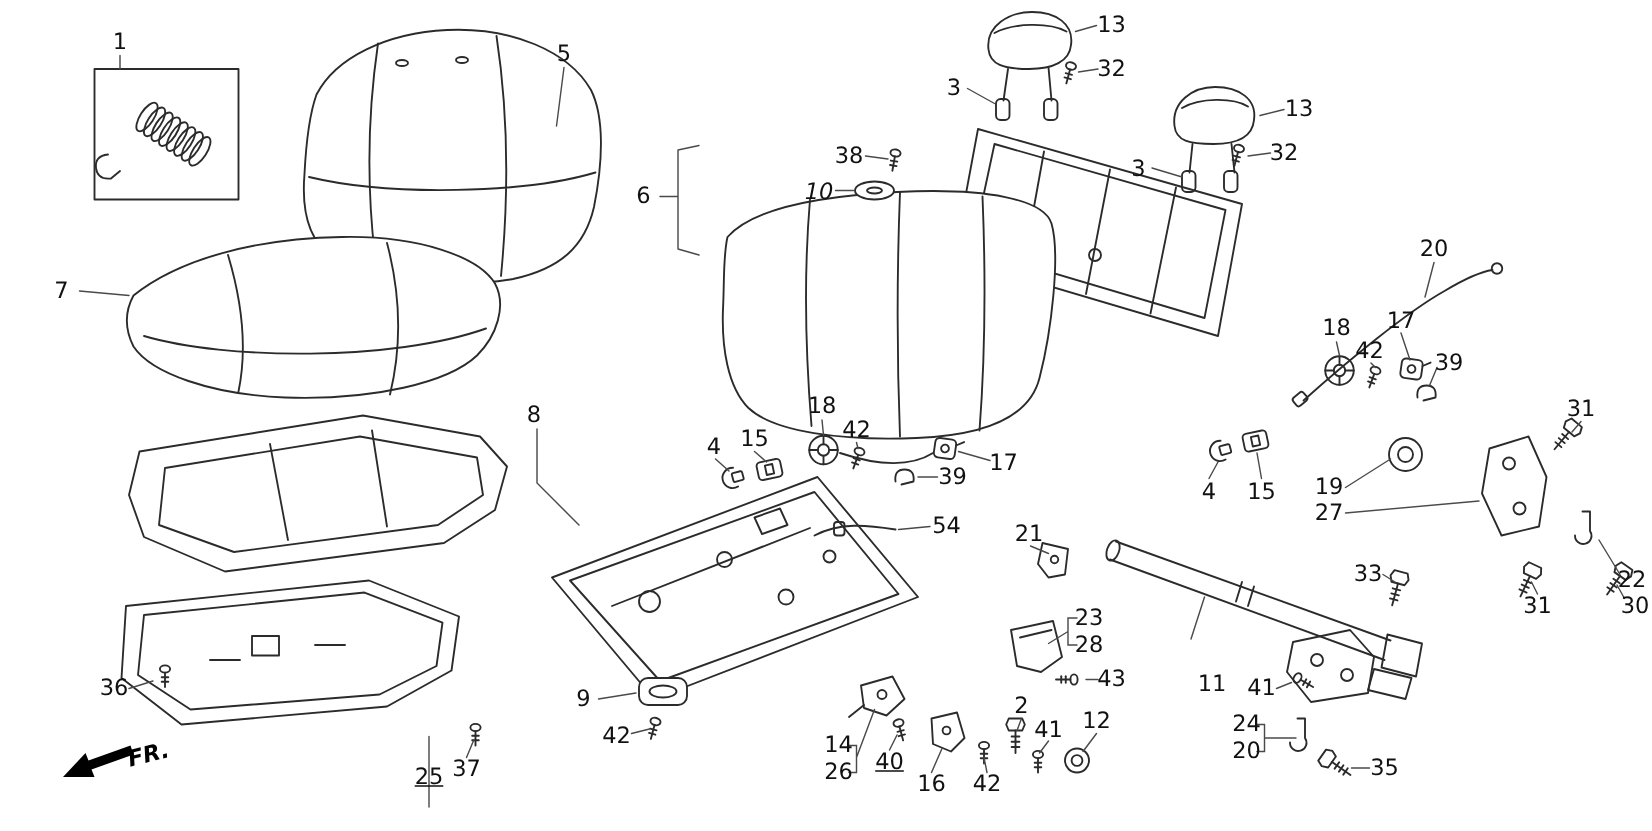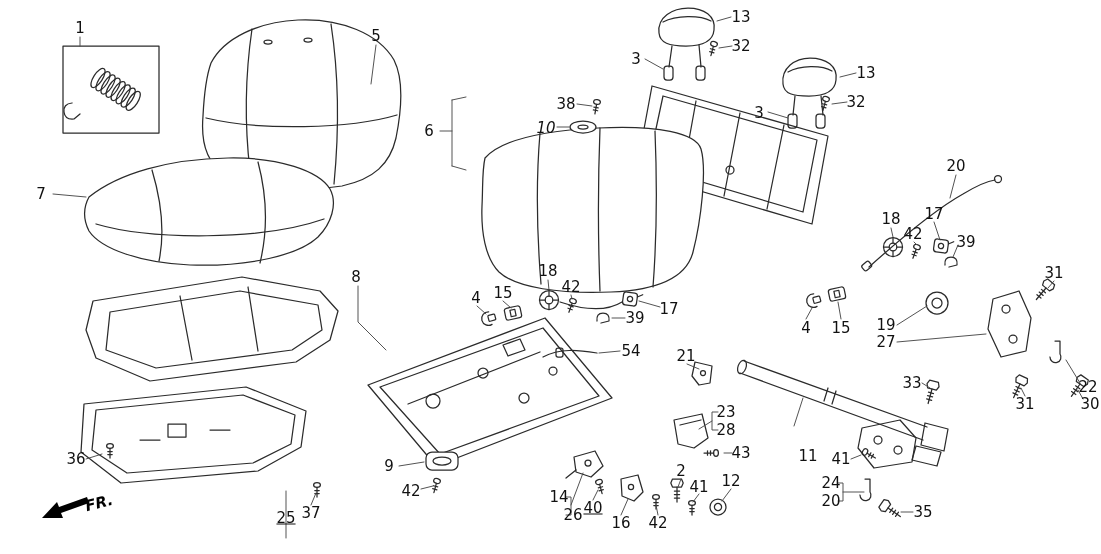--- a/index.html
+++ b/index.html
@@ -331,21 +331,21 @@
       <div class="callout" style="left: 726px; top: 412px;">23</div>
       <div class="callout" style="left: 726px; top: 430px;">28</div>
       <div class="callout" style="left: 794px; top: 456px; margin-left: 14px;">11</div>
       <div class="callout" style="left: 741px; top: 453px;">43</div>
       <div class="callout" style="left: 76px; top: 459px;">36</div>
       <div class="callout" style="left: 389px; top: 466px;">9</div>
       <div class="callout" style="left: 411px; top: 491px;">42</div>
       <div class="callout" style="left: 311px; top: 513px;">37</div>
       <div class="callout" style="left: 286px; top: 518px; text-decoration: underline;">25</div>
       <div class="callout" style="left: 559px; top: 497px;">14</div>
-      <div class="callout" style="left: 573px; top: 515px; text-align: right;">26</div>
+      <div class="callout" style="left: 559px; top: 515px; text-align: right;">26</div>
       <div class="callout" style="left: 593px; top: 508px; text-decoration: underline;">40</div>
       <div class="callout" style="left: 621px; top: 523px;">16</div>
       <div class="callout" style="left: 658px; top: 523px;">42</div>
       <div class="callout" style="left: 681px; top: 471px;">2</div>
       <div class="callout" style="left: 699px; top: 487px;">41</div>
       <div class="callout" style="left: 731px; top: 481px;">12</div>
       <div class="callout" style="left: 841px; top: 459px;">41</div>
       <div class="callout" style="left: 831px; top: 483px;">24</div>
       <div class="callout" style="left: 831px; top: 501px;">20</div>
       <div class="callout" style="left: 923px; top: 512px;">35</div>

